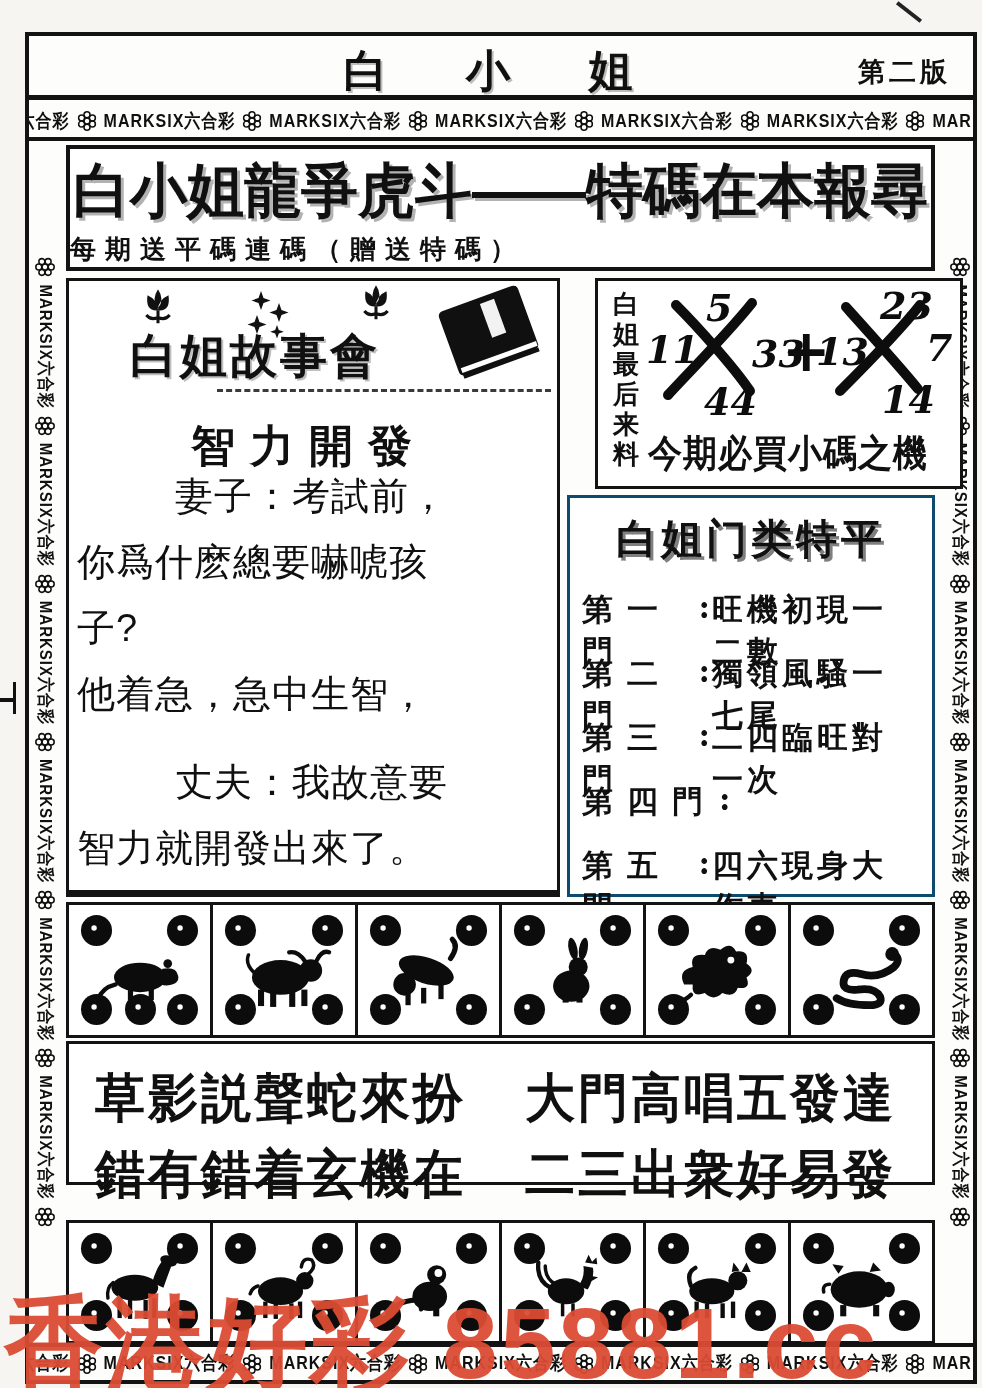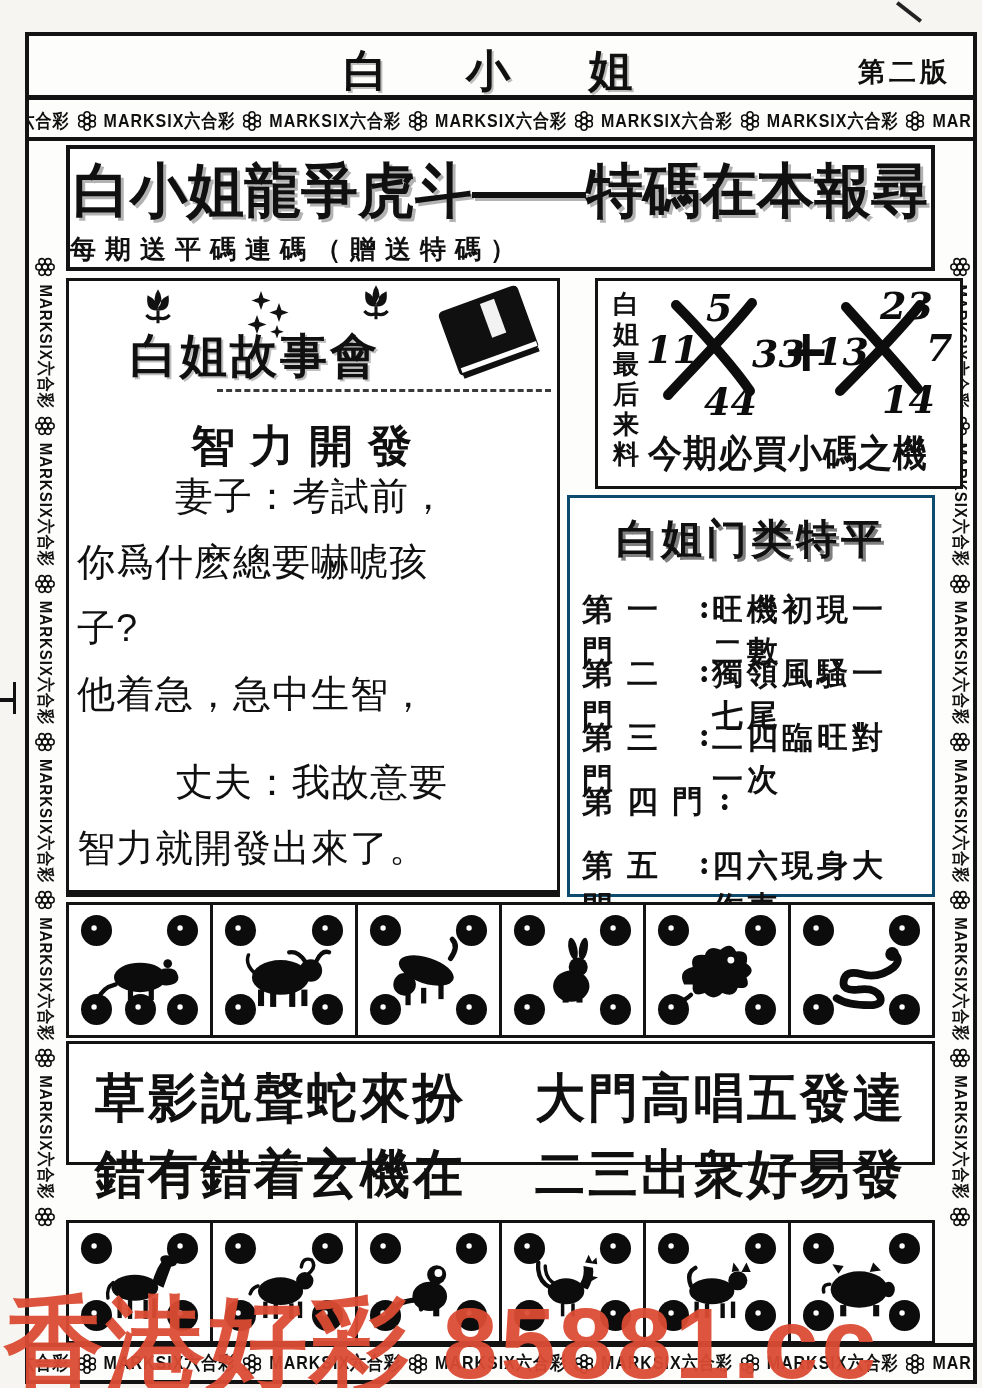--- a/index.html
+++ b/index.html
@@ -64,21 +64,21 @@
   
   .zodiac-row { position:absolute; left:66px; width:869px; border:3px solid #131313; background:#fff; display:flex; }
   .zodiac-row.top { top:902px; height:136px; }
   .zodiac-row.bottom { top:1220px; height:124px; }
   .zodiac-tile { position:relative; flex:1 1 0; border-right:3px solid #131313; }
   .zodiac-tile:last-child { border-right:none; }
   .coin-dot { position:absolute; width:33px; height:33px; fill:#0c0c0c; }
   .animal { position:absolute; left:50%; top:50%; width:104px; height:78px; transform:translate(-50%,-46%); }
 
   
-  .verse-box { position:absolute; left:66px; top:1041px; width:869px; height:124px; border:3px solid #131313; background:#fff; padding:14px 26px 0 26px; }
+  .verse-box { position:absolute; left:66px; top:1041px; width:869px; height:144px; border:3px solid #131313; background:#fff; padding:14px 36px 0 26px; }
   .verse-line { display:flex; justify-content:space-between; font-size:50px; font-weight:900; letter-spacing:3px; line-height:76px; transform:scaleY(1.05); transform-origin:left top; }
 
   
   .watermark { position:absolute; left:4px; top:1278px; z-index:40; font-size:99px; font-weight:800; letter-spacing:3px; white-space:nowrap; color:#dc4c34; opacity:.95; transform:scaleY(1.02); }
 
   
   .artifact-dash { position:absolute; left:894px; top:10px; width:30px; height:4px; background:#222; transform:rotate(38deg); }
   .artifact-tick-h { position:absolute; left:0px; top:698px; width:16px; height:4px; background:#111; }
   .artifact-tick-v { position:absolute; left:13px; top:682px; width:3px; height:32px; background:#111; }
 </style>

